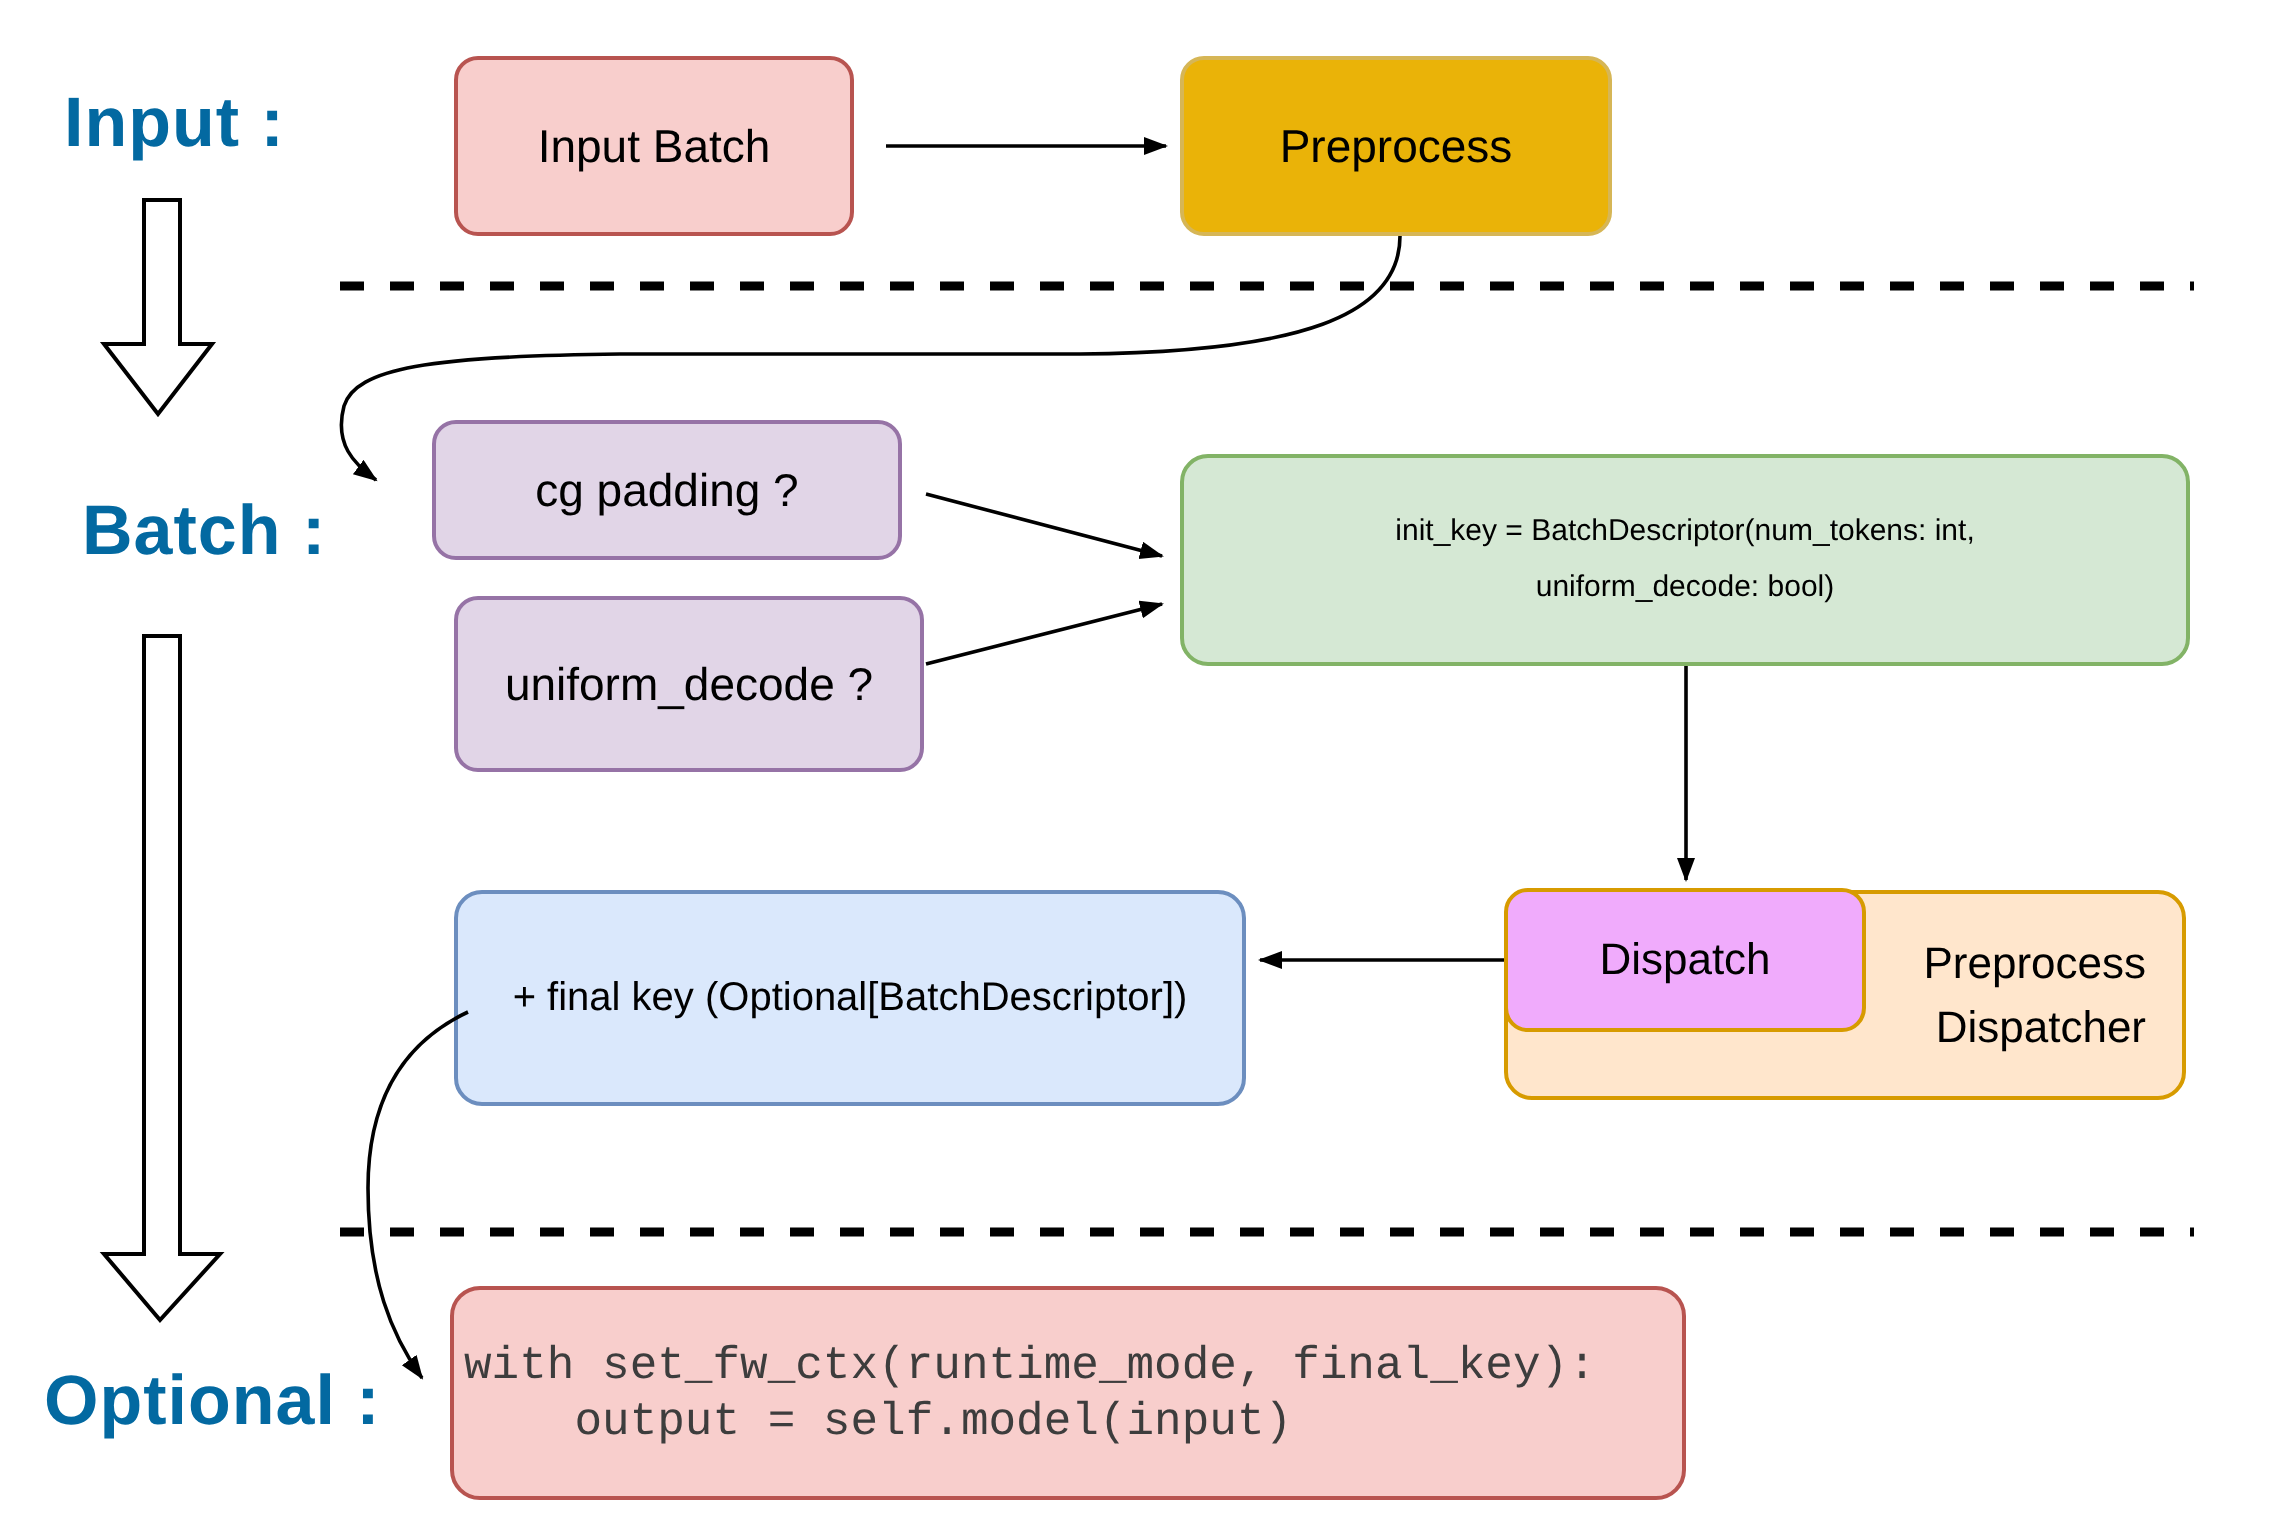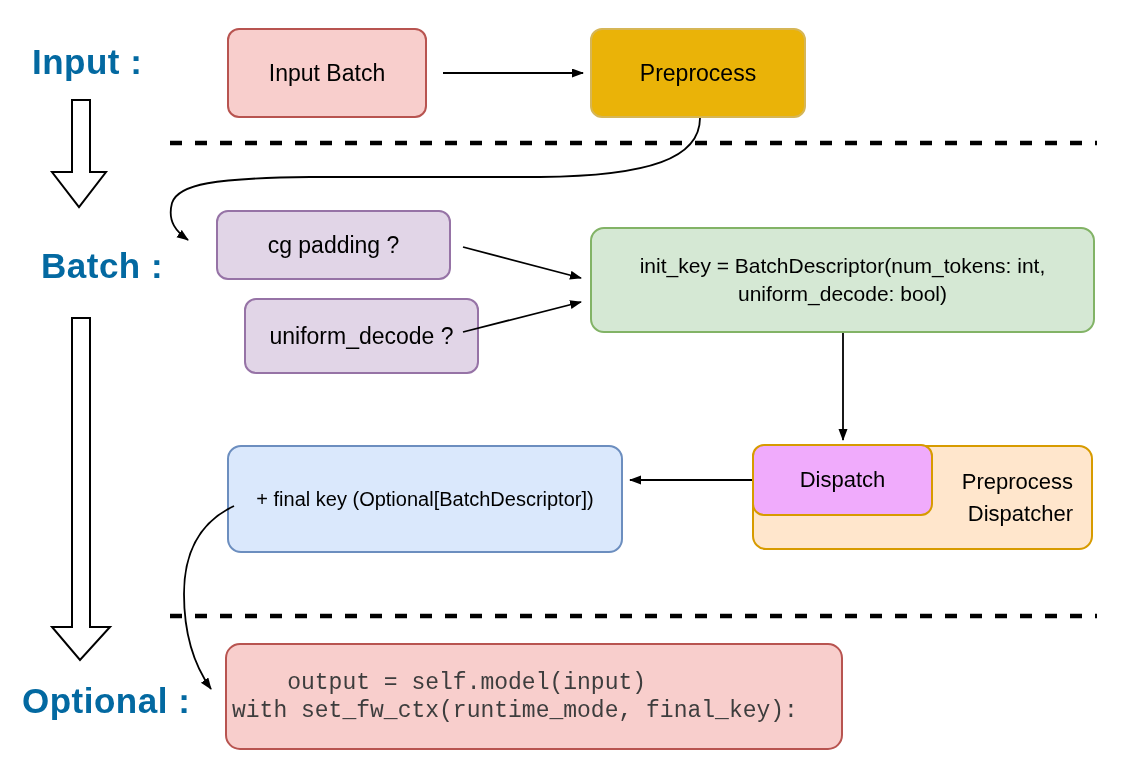--- a/index.html
+++ b/index.html
@@ -13,22 +13,22 @@
   }
   .node{
     position:absolute;box-sizing:border-box;border:2px solid #999;border-radius:12px;
     display:flex;flex-direction:column;align-items:center;justify-content:center;
     color:#000;text-align:center;line-height:28px;
   }
   .node .ln{white-space:pre;}
   #node-input-batch{left:227px;top:28px;width:200px;height:90px;font-size:23px;}
   #node-preprocess{left:590px;top:28px;width:216px;height:90px;font-size:23px;}
   #node-cg-padding{left:216px;top:210px;width:235px;height:70px;font-size:23px;}
-  #node-uniform-decode{left:227px;top:298px;width:235px;height:76px;font-size:23px;margin-left:17px;}
-  #node-init-key{left:590px;top:227px;width:505px;height:106px;font-size:21px;border-radius:14px;}
+  #node-uniform-decode{left:227px;top:298px;width:235px;height:88px;font-size:23px;}
+  #node-init-key{left:590px;top:227px;width:505px;height:106px;font-size:15px;border-radius:14px;}
   #node-cudagraph{left:752px;top:445px;width:341px;height:105px;font-size:22px;border-radius:14px;
     align-items:flex-end;justify-content:center;padding-right:18px;line-height:32px;}
   #node-dispatch{left:752px;top:444px;width:181px;height:72px;font-size:22px;}
   #node-runtime-mode{left:227px;top:445px;width:396px;height:108px;font-size:20px;border-radius:14px;}
   #node-execute{left:225px;top:643px;width:618px;height:107px;border-radius:15px;
     align-items:flex-start;justify-content:center;padding-left:5px;
     font-family:"Liberation Mono",monospace;font-size:23px;color:#3d3d3d;text-align:left;}
   #edge-layer{position:absolute;left:0;top:0;width:1142px;height:770px;pointer-events:none;}
   #label-input{left:32px;top:42px;}
   #label-plan{left:41px;top:246px;}
@@ -71,22 +71,22 @@
 
   <div class="node" id="node-dispatch" style="background: #f0abfc; border-color: rgb(215, 155, 0);">
     <span class="ln">Dispatch</span>
   </div>
 
   <div class="node" id="node-runtime-mode" style="background: rgb(218, 232, 252); border-color: rgb(108, 142, 191);">
     <span class="ln">+ final key (Optional[BatchDescriptor])</span>
   </div>
 
   <div class="node" id="node-execute" style="background: rgb(248, 206, 204); border-color: rgb(184, 84, 80);">
+    <span class="ln">with set_fw_ctx(runtime_mode, final_key):</span>
     <span class="ln">    output = self.model(input)</span>
-    <span class="ln">with set_fw_ctx(runtime_mode, final_key):</span>
   </div>
 
   <svg id="edge-layer" width="1142" height="770" viewBox="0 0 1142 770">
     <defs>
       <marker id="ah" markerUnits="userSpaceOnUse" markerWidth="14" markerHeight="11" refX="11" refY="4.5" orient="auto">
         <path d="M0,0 L12,4.5 L0,9 Z" fill="#000"></path>
       </marker>
     </defs>
 
     <line x1="170" y1="143" x2="1097" y2="143" stroke="#000" stroke-width="4.5" stroke-dasharray="12 13"></line>

